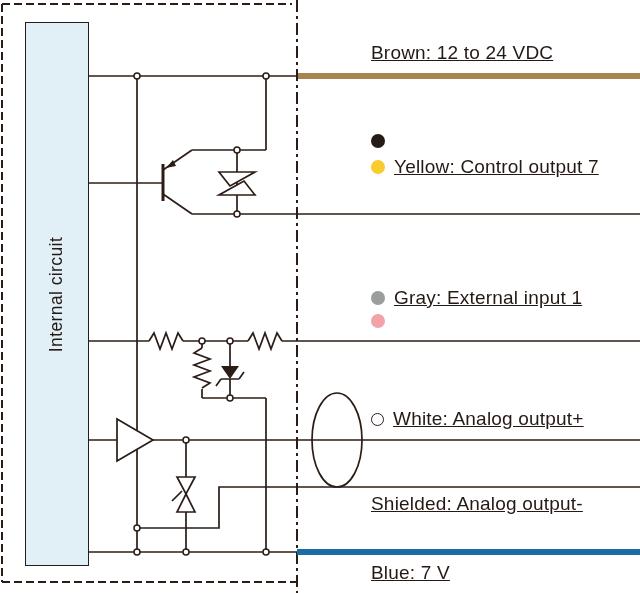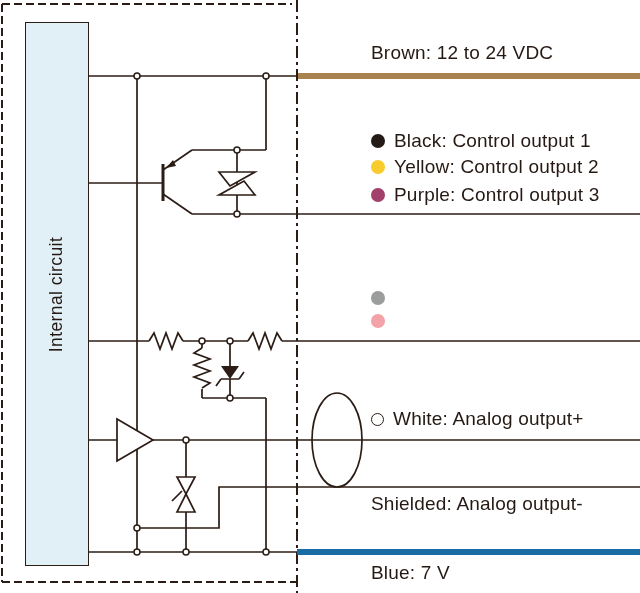--- a/index.html
+++ b/index.html
@@ -15,21 +15,21 @@
   .thick{stroke-width:6;fill:none;}
   #internal-box{position:absolute;left:25px;top:22px;width:64px;height:544px;
     background:var(--box_fill);border:1.6px solid var(--wire);box-sizing:border-box;
     display:flex;align-items:center;justify-content:center;}
   #internal-box .vtext{transform:rotate(-90deg);white-space:nowrap;font-size:17.5px;
     letter-spacing:0.4px;color:var(--ink);}
   .row{position:absolute;left:371px;height:22px;display:flex;align-items:center;
        gap:9px;font-size:19px;letter-spacing:0.2px;white-space:nowrap;}
   .dot{width:14px;height:14px;border-radius:50%;flex:0 0 auto;}
   .dot.outlined{width:11px;height:11px;border:1.7px solid var(--wire);}
-  .lbl{line-height:22px;}
+  .lbl{line-height:22px;text-decoration:underline;}
 </style>
 </head>
 <body>
 
 <div id="stage">
 
   <svg id="circuit-svg" width="640" height="593" viewBox="0 0 640 593">
 
     <g>
       <path class="dashed" d="M2,4 H292"></path>
@@ -114,33 +114,29 @@
   <div id="internal-box">
     <span class="vtext">Internal circuit</span>
   </div>
 
   <div class="row" style="top:42px">
     <span class="lbl">Brown: 12 to 24 VDC</span>
   </div>
 
   <div class="row" style="top:130px">
     <span class="dot" style="background-color: rgb(36, 26, 22);"></span>
-    <span class="lbl">Black: Control output 1</span>
   </div>
   <div class="row" style="top:156px">
     <span class="dot" style="background-color: rgb(248, 204, 45);"></span>
-    <span class="lbl">Yellow: Control output 2</span>
-  </div>
-  <div class="row" style="top:184px">
-    <span class="dot" style="background-color: rgb(162, 63, 107);"></span>
-    <span class="lbl">Purple: Control output 3</span>
+    <span class="lbl">Yellow: Control output 7</span>
   </div>
 
   <div class="row" style="top:287px">
     <span class="dot" style="background-color: rgb(155, 156, 156);"></span>
+    <span class="lbl">Gray: External input 1</span>
   </div>
   <div class="row" style="top:310px">
     <span class="dot" style="background-color: rgb(243, 162, 167);"></span>
   </div>
 
   <div class="row" style="top:408px">
     <span class="dot outlined" style="background-color: rgb(255, 255, 255);"></span>
     <span class="lbl">White: Analog output+</span>
   </div>
 

